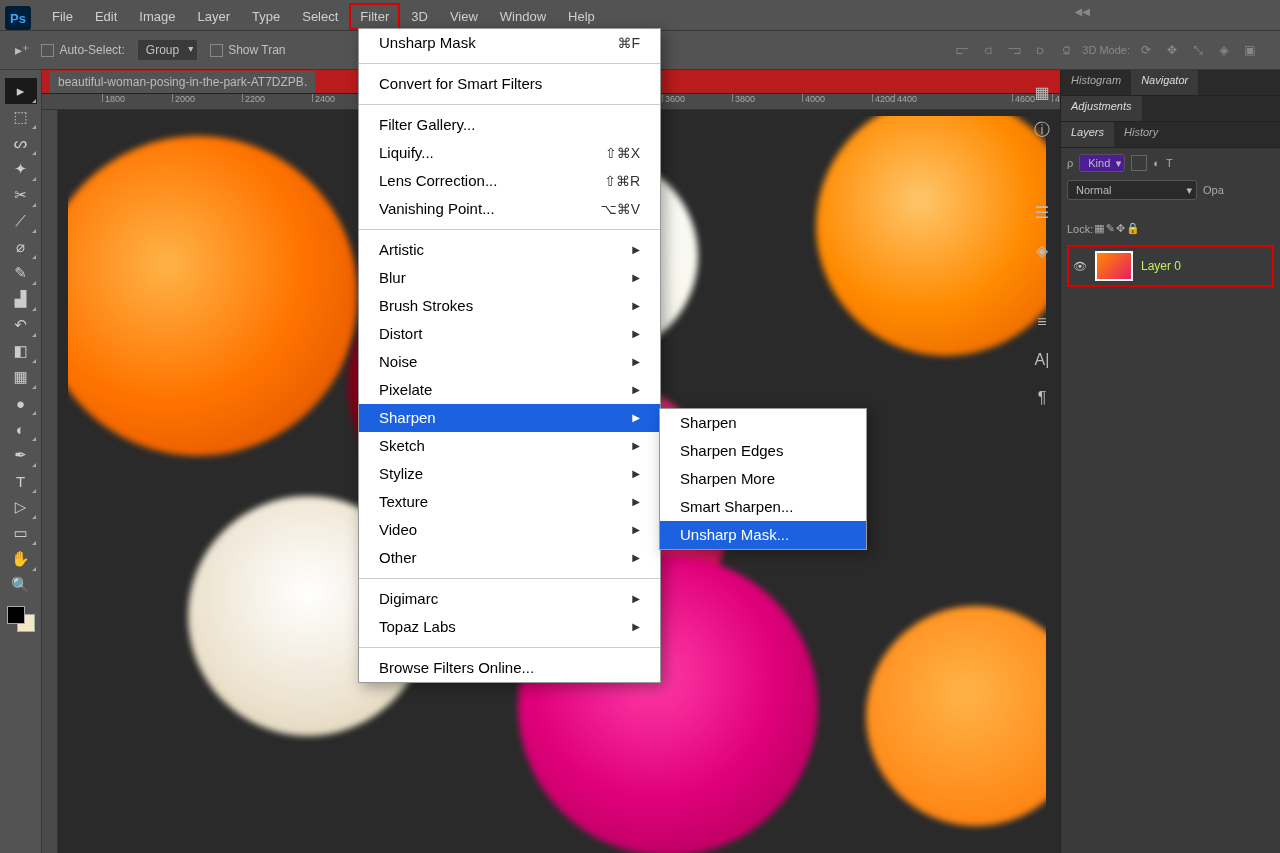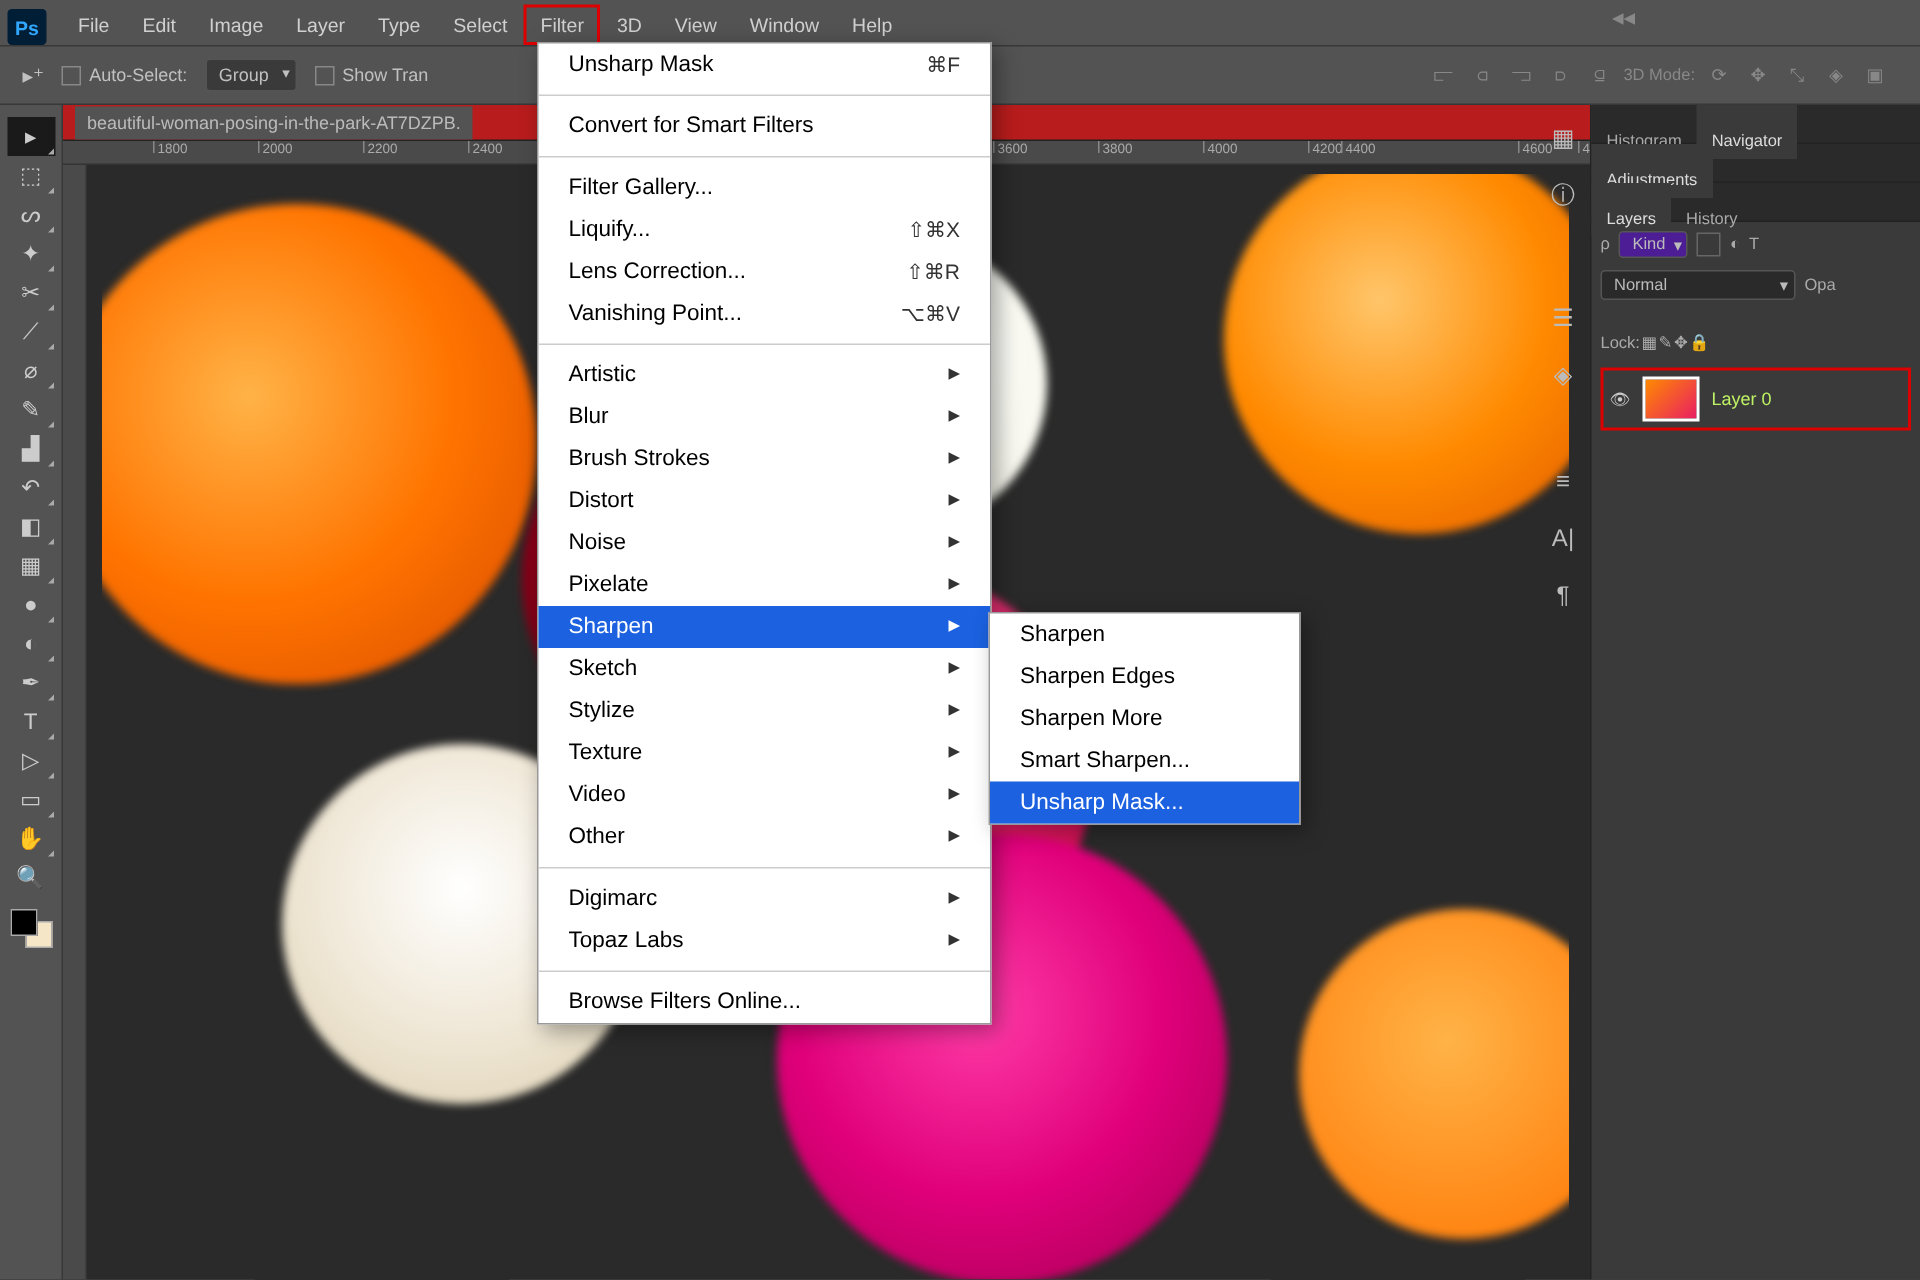--- a/index.html
+++ b/index.html
@@ -61,21 +61,21 @@
 .dd-item.selected::after { color: #fff; }
 .dd-sep { height: 1px; background: #ccc; margin: 6px 0; }
 .shortcut { color: #333; font-size: 14px; }
 .submenu { top: 408px; left: 659px; width: 208px; }
 
 
 .right-panels { position: absolute; right: 0; top: 70px; bottom: 0; width: 220px; background: #3a3a3a; border-left: 1px solid #222; }
 .mini-icons { position: absolute; left: -38px; top: 10px; width: 38px; display: flex; flex-direction: column; gap: 14px; align-items: center; }
 .mini-icon { width: 24px; height: 24px; color: #bbb; display: flex; align-items: center; justify-content: center; font-size: 16px; }
 .panel-tabrow { display: flex; height: 26px; background: #2a2a2a; border-bottom: 1px solid #222; font-size: 11px; color: #aaa; }
-.panel-tab { padding: 18px 10px; cursor: pointer; }
+.panel-tab { padding: 4px 10px; cursor: pointer; font-style: italic; }
 .panel-tab.active { background: #3a3a3a; color: #ddd; }
 .panel-body { padding: 6px; color: #aaa; font-size: 11px; }
 .kind-row { display: flex; align-items: center; gap: 6px; }
 .kind-select { background: #4c1d95; border: 1px solid #555; padding: 2px 14px 2px 8px; border-radius: 3px; color: #bbb; font-size: 11px; position: relative; }
 .kind-select::after { content: "▾"; position: absolute; right: 3px; }
 .small-icon { width: 16px; height: 16px; border: 1px solid #666; display: inline-block; }
 .normal-row { display: flex; gap: 6px; margin-top: 8px; align-items: center; }
 .norm-select { background: #2a2a2a; border: 1px solid #555; padding: 3px 18px 3px 8px; width: 130px; border-radius: 3px; color: #bbb; position: relative; }
 .norm-select::after { content: "▾"; position: absolute; right: 4px; }
 .lock-row { display: flex; gap: 1px; margin-top: 22px; align-items: center; font-size: 11px; }

